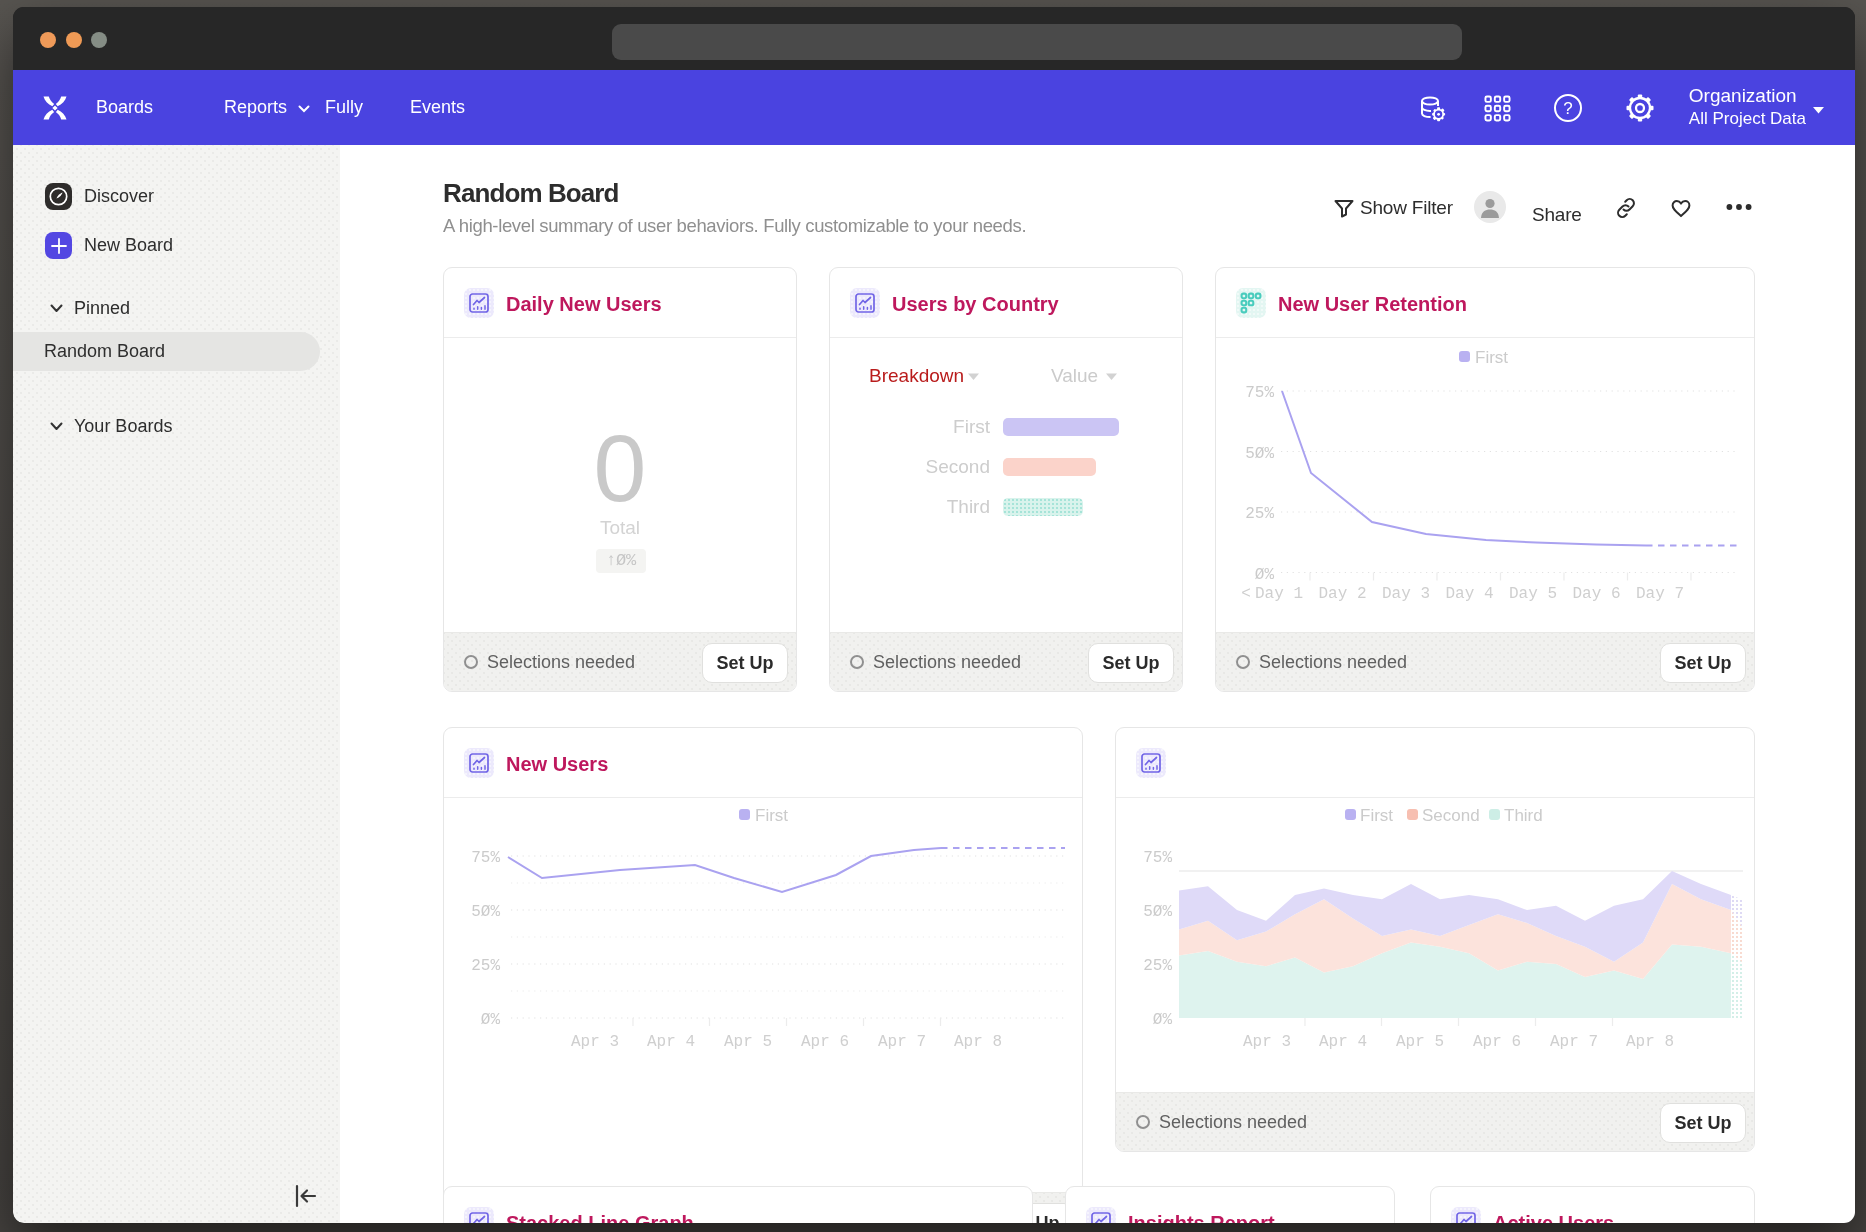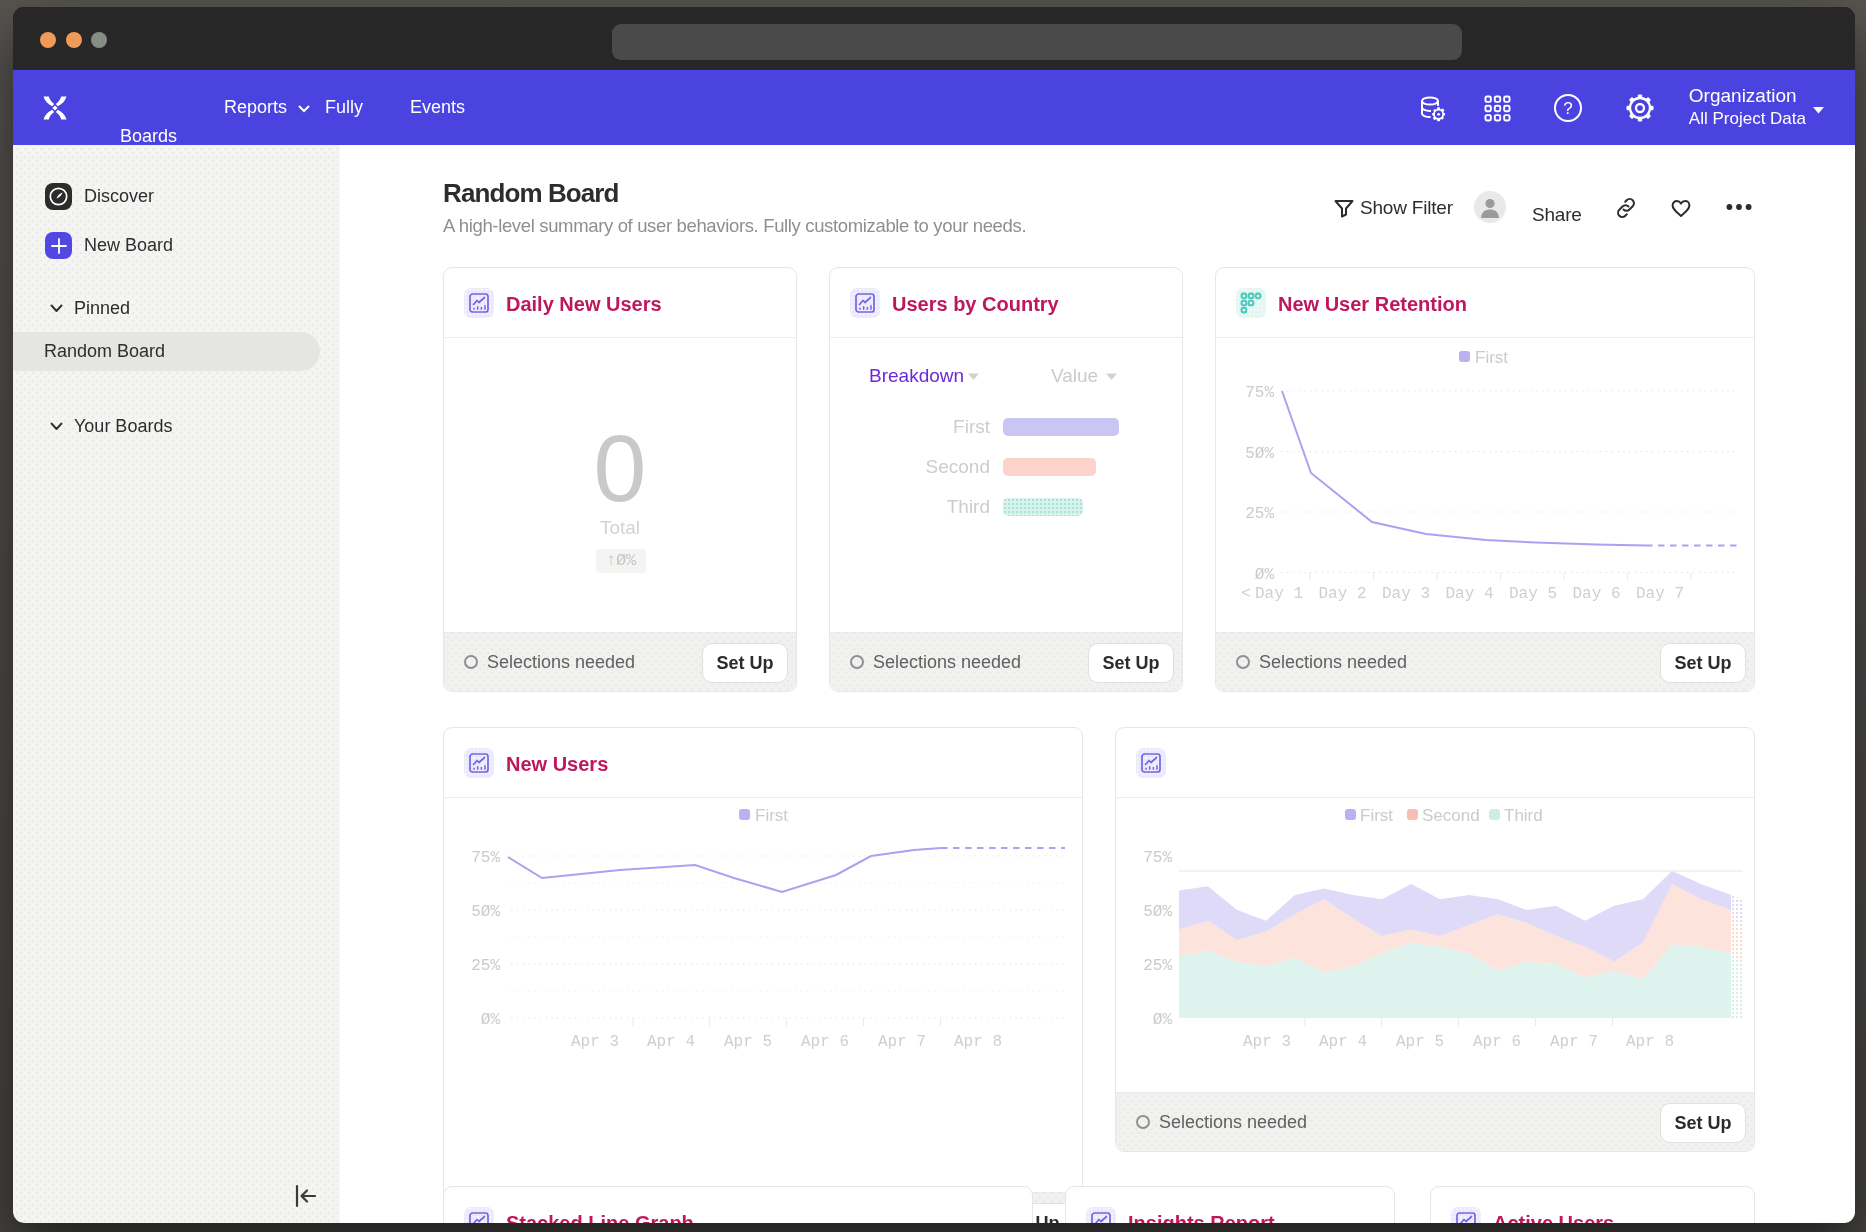--- a/index.html
+++ b/index.html
@@ -71,21 +71,21 @@
   <div id="nav">
     <svg style="position:absolute;left:30px;top:26px;" width="24" height="24" viewBox="0 0 24 24">
       <g fill="#fff">
         <path d="M0.5 0.5 H5.8 C6.8 3.8 8.6 6.2 11.2 7.9 C10.4 8.7 9.8 9.5 9.4 10.3 C4.9 8.3 1.6 4.9 0.5 0.5 Z"></path>
         <path d="M23.5 0.5 H18.2 C17.2 3.8 15.4 6.2 12.8 7.9 C13.6 8.7 14.2 9.5 14.6 10.3 C19.1 8.3 22.4 4.9 23.5 0.5 Z"></path>
         <path d="M0.5 23.5 H5.8 C6.8 20.2 8.6 17.8 11.2 16.1 C10.4 15.3 9.8 14.5 9.4 13.7 C4.9 15.7 1.6 19.1 0.5 23.5 Z"></path>
         <path d="M23.5 23.5 H18.2 C17.2 20.2 15.4 17.8 12.8 16.1 C13.6 15.3 14.2 14.5 14.6 13.7 C19.1 15.7 22.4 19.1 23.5 23.5 Z"></path>
         <path d="M12 9.4 L14.6 12 L12 14.6 L9.4 12 Z"></path>
       </g>
     </svg>
-    <div class="navitem" style="left:107px;margin-top:29px;">Boards</div>
+    <div class="navitem" style="left:83px;">Boards</div>
     <div class="navitem" style="left:191px;margin-left:20px;">Reports
       <svg width="12" height="8" viewBox="0 0 12 8" style="margin-left:6px;">
           <path d="M1.5 1.5 L6 6 L10.5 1.5" stroke="#fff" stroke-width="2" fill="none" stroke-linecap="round"></path>
         </svg>
     </div>
     <div class="navitem" style="left:312px;">Fully</div>
     <div class="navitem" style="left:397px;">Events</div>
     
     <svg style="position:absolute;left:1404px;top:24px;" width="30" height="30" viewBox="0 0 30 30">
       <ellipse cx="13" cy="7" rx="8" ry="3.6" stroke="#fff" stroke-width="2" fill="none"></ellipse>
@@ -234,21 +234,21 @@
     <div class="card" style="left:489px; top:122px; width:354px; height:425px;">
       <div class="chead"></div>
       <div class="cicon">
         <svg style="position:absolute;left:5px;top:5px;" width="20" height="20" viewBox="0 0 20 20">
           <rect x="1" y="1" width="18" height="18" rx="2.5" stroke="#7165e6" stroke-width="1.7" fill="none"></rect>
           <path d="M4.5 11.5 L8 7.5 L10 9.5 L15.5 4.5" stroke="#7165e6" stroke-width="1.7" fill="none" stroke-linecap="round" stroke-linejoin="round"></path>
           <path d="M5 15.2 v1 M8.7 13.8 v2.4 M12.4 14.6 v1.6 M16 12.8 v3.4" stroke="#7165e6" stroke-width="1.5" stroke-linecap="round"></path>
         </svg>
       </div>
       <div class="ctitle">Users by Country</div>
-      <div style="position:absolute; left:39px; top:97px; font-size:19px; color:#6d28d9;text-align:center;">Breakdown</div>
+      <div style="position:absolute; left:39px; top:97px; font-size:19px; color:#b91c1c;text-align:center;">Breakdown</div>
       <svg style="position:absolute; left:137px; top:105px;" width="13" height="8" viewBox="0 0 13 8">
           <path d="M1 0.5 h11 l-5.5 6.5 z" fill="#d2d2d2"></path>
         </svg>
       <div style="position:absolute; left:221px; top:97px; font-size:19px; color:#cbcbcb;">Value</div>
       <svg style="position:absolute; left:275px; top:105px;" width="13" height="8" viewBox="0 0 13 8">
           <path d="M1 0.5 h11 l-5.5 6.5 z" fill="#d2d2d2"></path>
         </svg>
       <div style="position:absolute; right:192px; top:148px; font-size:19px; color:#cdcdcd;">First</div>
       <div style="position:absolute; left:173px; top:150px; width:116px; height:18px; border-radius:5px; background:#cbc5f4;"></div>
       <div style="position:absolute; right:192px; top:188px; font-size:19px; color:#cdcdcd;">Second</div>

